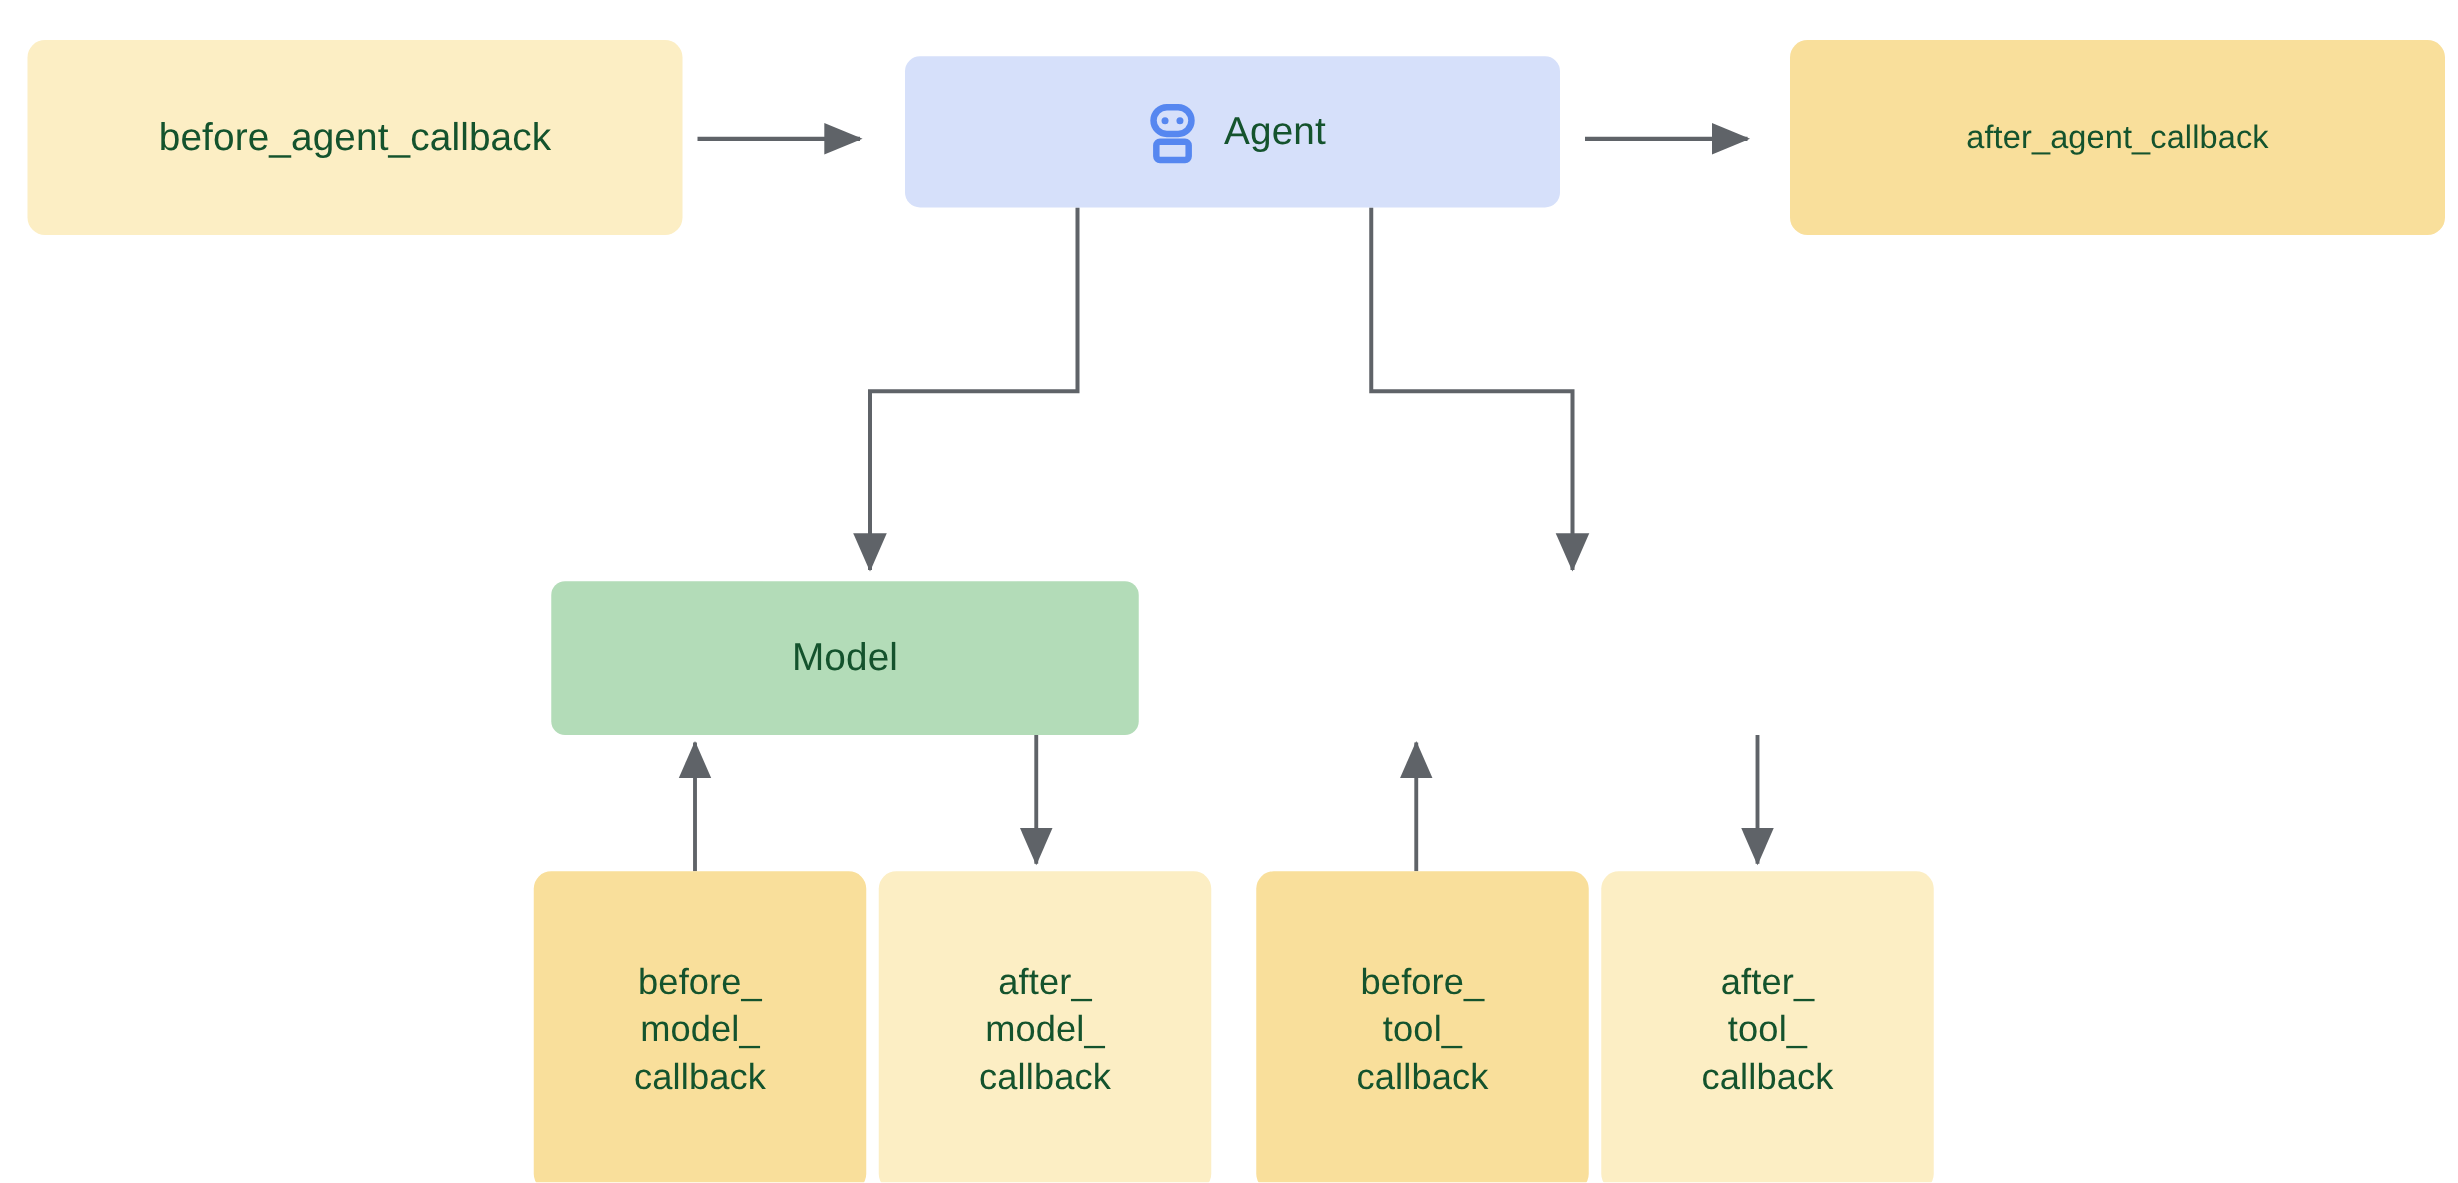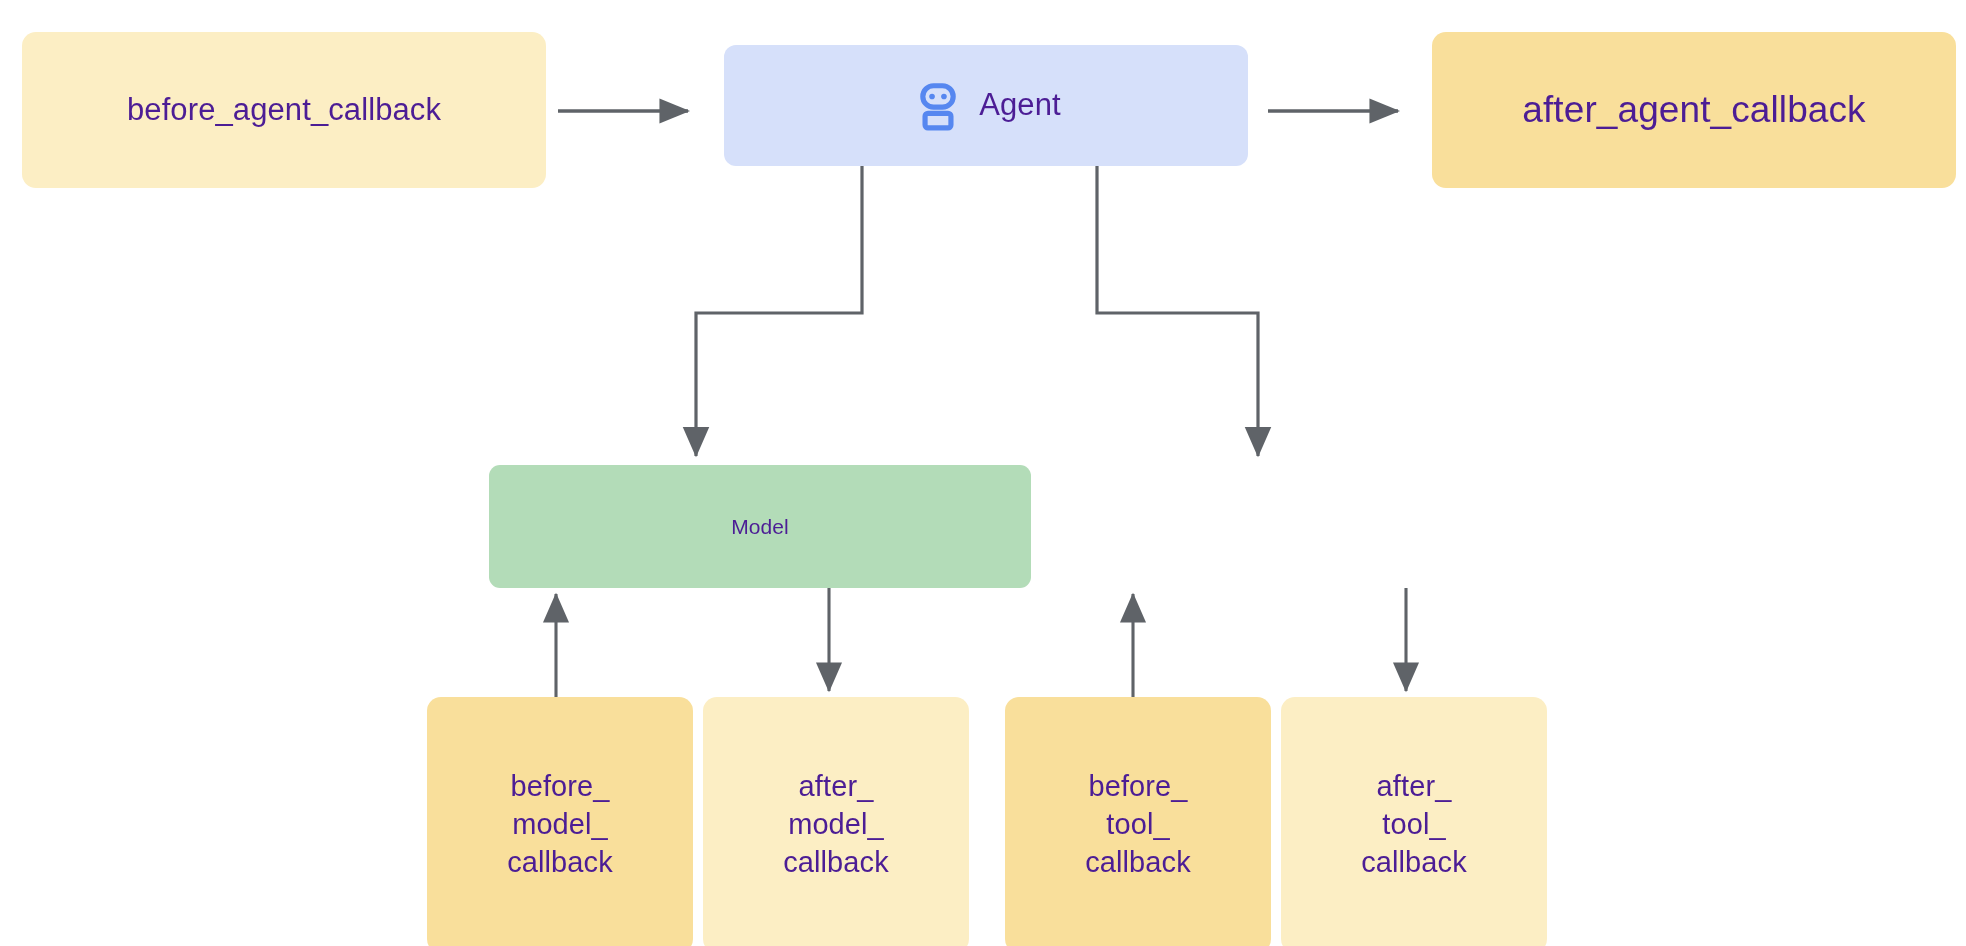--- a/index.html
+++ b/index.html
@@ -27,40 +27,40 @@
     height: 946px;
     pointer-events: none;
   }
   .node {
     position: absolute;
     box-sizing: border-box;
     display: flex;
     align-items: center;
     justify-content: center;
     text-align: center;
-    color: #4c1d95;
+    color: #14532d;
     border-radius: 14px;
     z-index: 2;
   }
   .node-label {
     white-space: pre-line;
     line-height: 1.30;
     letter-spacing: 0.1px;
   }
 
   
   .n-before-agent {
     left: 22px; top: 32px; width: 524px; height: 156px;
     background: #fceec4;
     font-size: 31px;
   }
   .n-after-agent {
     left: 1432px; top: 32px; width: 524px; height: 156px;
     background: #f9df9b;
-    font-size: 37px;
+    font-size: 26px;
   }
   .n-agent {
     left: 724px; top: 45px; width: 524px; height: 121px;
     background: #d6e0fa;
     font-size: 31px;
     border-radius: 12px;
   }
   .agent-inner {
     display: flex;
     align-items: center;
@@ -68,25 +68,24 @@
   }
   .robot-icon {
     width: 54px;
     height: 54px;
     display: block;
     flex: 0 0 auto;
   }
 
   
   .n-model {
-    left: 441px; top: 465px; width: 542px; height: 123px;
+    left: 441px; top: 465px; width: 470px; height: 123px;
     background: #b3dcb8;
-    font-size: 21px;
+    font-size: 31px;
     border-radius: 11px;
-    margin-left: 48px;
   }
   .n-tools {
     left: 1019px; top: 465px; width: 524px; height: 123px;
     background: #e9b2ad;
     font-size: 31px;
     border-radius: 11px;
   }
 
   
   .cb {

